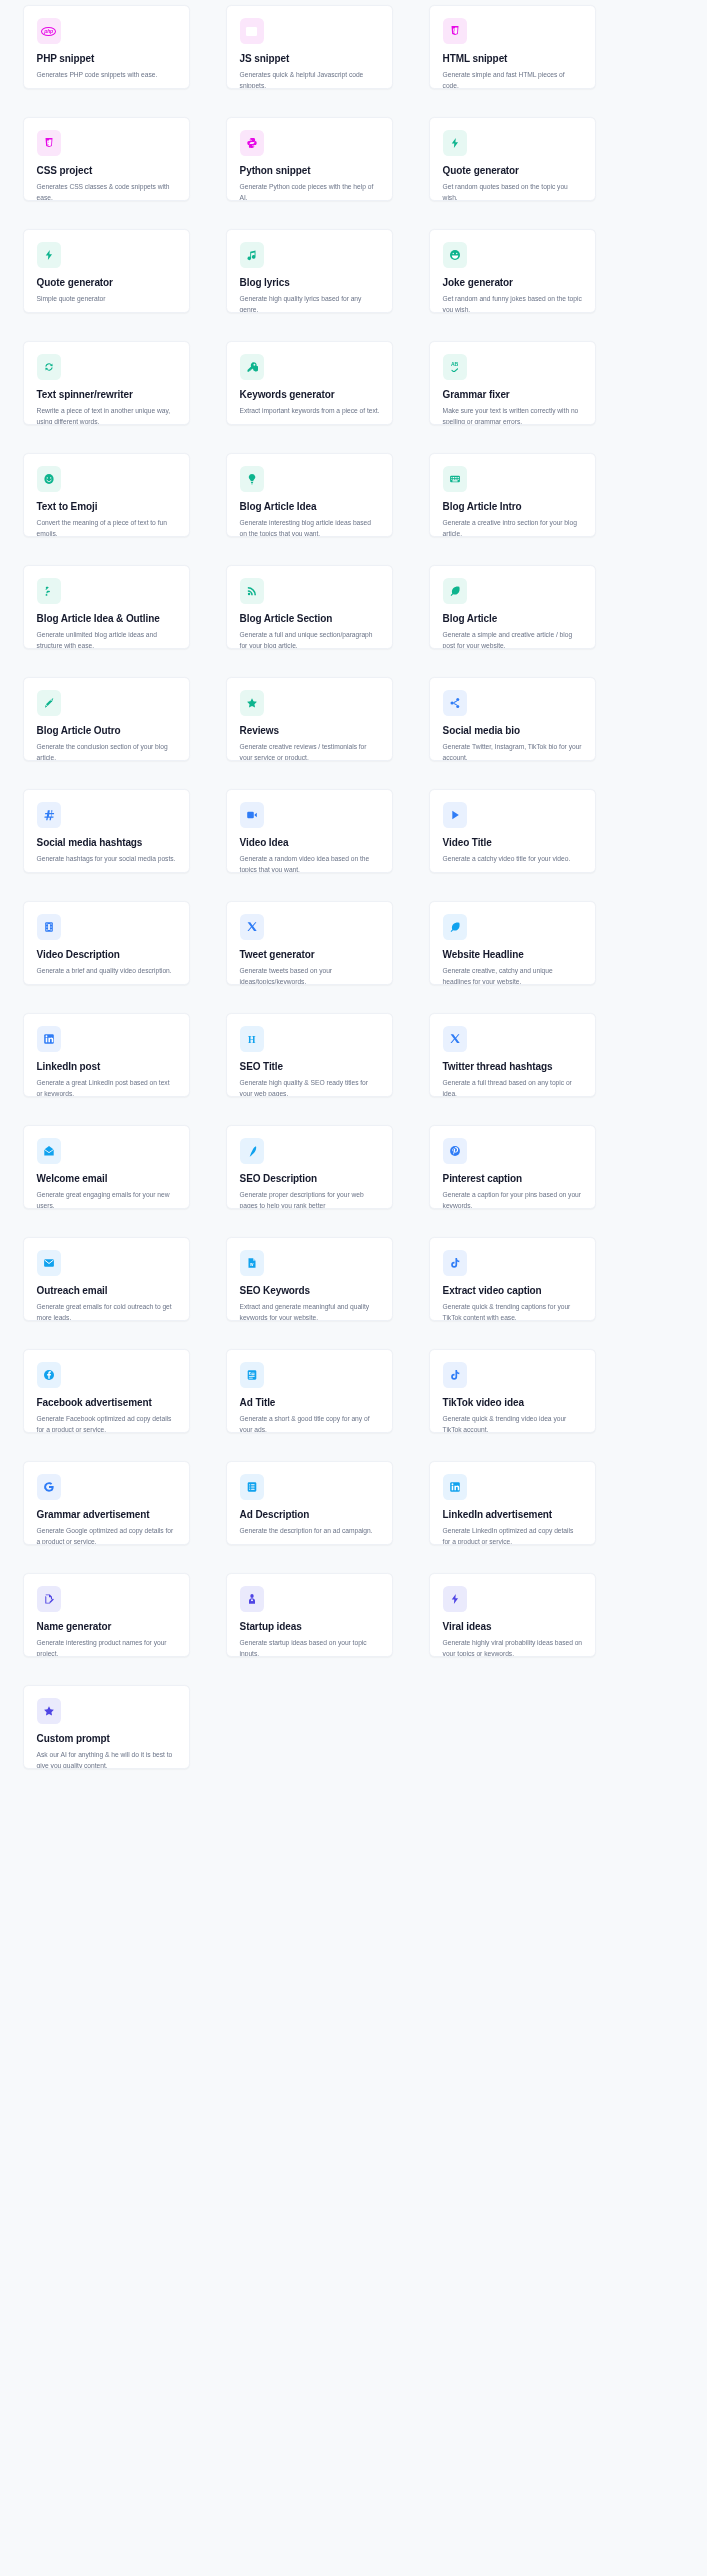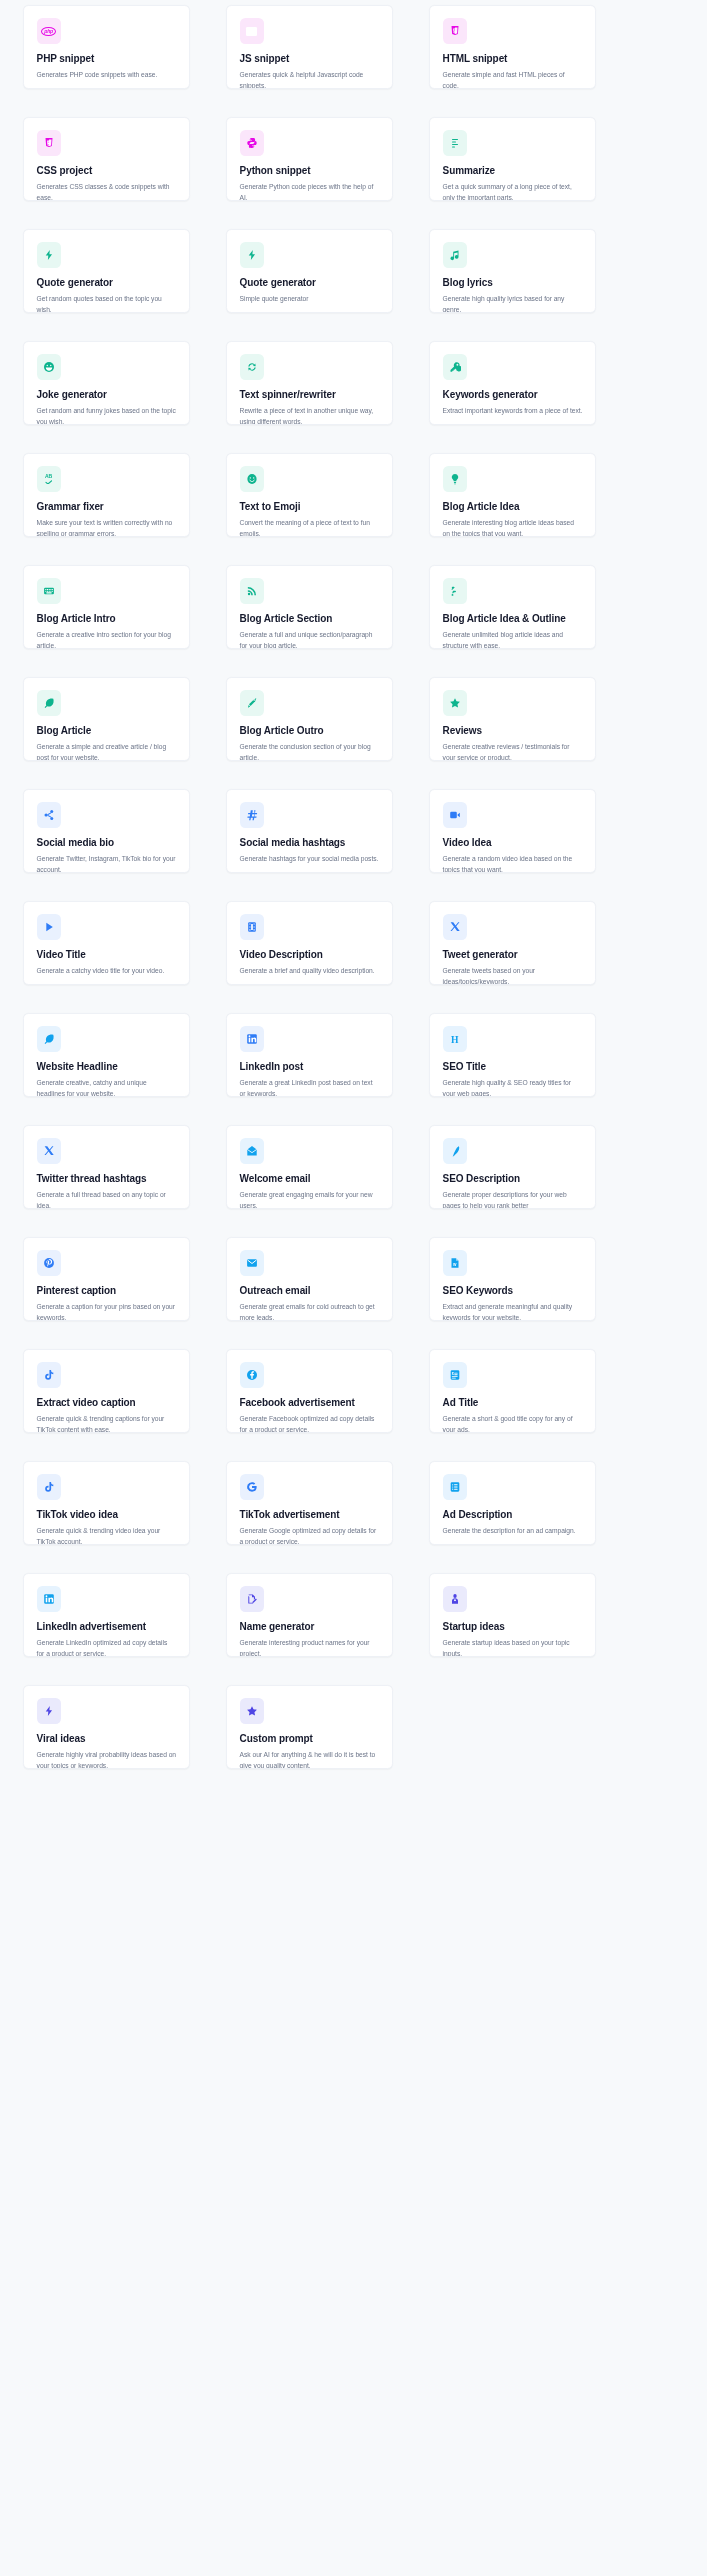--- a/index.html
+++ b/index.html
@@ -110,32 +110,20 @@
     </div>
     <div class="card">
       <div class="icon-tile t-magenta">
         <svg width="12" height="12" viewBox="0 0 24 24" fill="currentColor" xmlns="http://www.w3.org/2000/svg">
           <path d="M11.9 2c-2.4 0-4.3.9-4.3 2.9v2.2h4.4v.7H5.8C3.8 7.8 2.6 9.4 2.6 12s1.1 4.2 3.1 4.2h1.6v-2.6c0-1.9 1.7-3.4 3.6-3.4h4.3c1.7 0 3-1.3 3-3V4.9C18.2 3 16.4 2 14 2zm-2.4 1.4a.95.95 0 110 1.9.95.95 0 010-1.9z"></path>
           <path d="M12.1 22c2.4 0 4.3-.9 4.3-2.9v-2.2H12v-.7h6.2c2 0 3.2-1.6 3.2-4.2s-1.1-4.2-3.1-4.2h-1.6v2.6c0 1.9-1.7 3.4-3.6 3.4H8.8c-1.7 0-3 1.3-3 3v3.3C5.8 21 7.6 22 10 22zm2.4-1.4a.95.95 0 110-1.9.95.95 0 010 1.9z"></path>
         </svg>
       </div>
       <div class="card-title">Python snippet</div>
       <div class="card-desc">Generate Python code pieces with the help of AI.</div>
-    </div>
-    <div class="card">
-      <div class="icon-tile t-teal">
-        <svg width="12" height="12" viewBox="0 0 24 24" fill="currentColor" xmlns="http://www.w3.org/2000/svg">
-          <rect x="6" y="4" width="12" height="2.1" rx="1"></rect>
-          <rect x="6" y="9" width="8" height="2.1" rx="1"></rect>
-          <rect x="6" y="14" width="12" height="2.1" rx="1"></rect>
-          <rect x="6" y="19" width="6" height="2.1" rx="1"></rect>
-        </svg>
-      </div>
-      <div class="card-title">Summarize</div>
-      <div class="card-desc">Get a quick summary of a long piece of text, only the important parts.</div>
     </div>
     <div class="card">
       <div class="icon-tile t-teal">
         <svg width="12" height="12" viewBox="0 0 24 24" fill="currentColor" xmlns="http://www.w3.org/2000/svg">
           <path d="M13.6 2L5.5 13.2h5.1L9.8 22l8.3-11.6h-5.3z"></path>
         </svg>
       </div>
       <div class="card-title">Quote generator</div>
       <div class="card-desc">Get random quotes based on the topic you wish.</div>
     </div>
@@ -240,40 +228,40 @@
             <rect x="6.6" y="14.7" width="10.8" height="2.1" rx=".7"></rect>
           </g>
         </svg>
       </div>
       <div class="card-title">Blog Article Intro</div>
       <div class="card-desc">Generate a creative intro section for your blog article.</div>
     </div>
     <div class="card">
       <div class="icon-tile t-teal">
         <svg width="12" height="12" viewBox="0 0 24 24" fill="currentColor" xmlns="http://www.w3.org/2000/svg">
-          <circle cx="6.1" cy="18" r="2.4"></circle>
-          <path d="M3.7 10.4a10 10 0 0110 10h-3.2a6.8 6.8 0 00-6.8-6.8z"></path>
-          <path d="M3.7 4a16.4 16.4 0 0116.4 16.4h-3.2A13.2 13.2 0 003.7 7.2z"></path>
-        </svg>
-      </div>
-      <div class="card-title">Blog Article Section</div>
-      <div class="card-desc">Generate a full and unique section/paragraph for your blog article.</div>
-    </div>
-    <div class="card">
-      <div class="icon-tile t-teal">
-        <svg width="12" height="12" viewBox="0 0 24 24" fill="currentColor" xmlns="http://www.w3.org/2000/svg">
           <path d="M7.2 3.4a1.6 1.6 0 100 3.2h2.3a1.6 1.6 0 100-3.2z"></path>
           <path d="M5 9.5a4.2 4.2 0 014.2-4.2v2.2A2 2 0 007.2 9.5z"></path>
           <path d="M9 11.4a1.5 1.5 0 100 3h3.4a1.5 1.5 0 100-3z"></path>
           <path d="M6.4 16.5a4.2 4.2 0 014.2-4.2v2.2a2 2 0 00-2 2z"></path>
           <circle cx="7" cy="19.8" r="1.8"></circle>
         </svg>
       </div>
       <div class="card-title">Blog Article Idea &amp; Outline</div>
       <div class="card-desc">Generate unlimited blog article ideas and structure with ease.</div>
+    </div>
+    <div class="card">
+      <div class="icon-tile t-teal">
+        <svg width="12" height="12" viewBox="0 0 24 24" fill="currentColor" xmlns="http://www.w3.org/2000/svg">
+          <circle cx="6.1" cy="18" r="2.4"></circle>
+          <path d="M3.7 10.4a10 10 0 0110 10h-3.2a6.8 6.8 0 00-6.8-6.8z"></path>
+          <path d="M3.7 4a16.4 16.4 0 0116.4 16.4h-3.2A13.2 13.2 0 003.7 7.2z"></path>
+        </svg>
+      </div>
+      <div class="card-title">Blog Article Section</div>
+      <div class="card-desc">Generate a full and unique section/paragraph for your blog article.</div>
     </div>
     <div class="card">
       <div class="icon-tile t-teal">
         <svg width="12" height="12" viewBox="0 0 24 24" fill="currentColor" xmlns="http://www.w3.org/2000/svg">
           <path d="M19.8 3.3C17 2.6 11.2 3.4 8 7.2c-2.7 3.2-2.6 7-1.5 9.6L3.2 20.4 4.7 22l3.5-3.4c2.6 1 6.3 1 9.4-1.7 3.8-3.2 4.3-9 3-13.6z"></path>
         </svg>
       </div>
       <div class="card-title">Blog Article</div>
       <div class="card-desc">Generate a simple and creative article / blog post for your website.</div>
     </div>
@@ -499,21 +487,21 @@
     </div>
     <div class="card">
       <div class="icon-tile t-blue">
         <svg width="12" height="12" viewBox="0 0 24 24" fill="currentColor" xmlns="http://www.w3.org/2000/svg">
           <path d="M21.3 12.2c0-.7-.06-1.35-.18-2H12v3.9h5.25a4.5 4.5 0 01-1.95 2.95v2.5h3.15c1.85-1.7 2.85-4.2 2.85-7.35z"></path>
           <path d="M12 21.6c2.64 0 4.85-.87 6.45-2.36l-3.15-2.45c-.87.58-1.98.93-3.3.93-2.54 0-4.7-1.72-5.47-4.03H3.27v2.53A9.75 9.75 0 0012 21.6z"></path>
           <path d="M6.53 13.69a5.85 5.85 0 010-3.74V7.42H3.27a9.75 9.75 0 000 8.8z"></path>
           <path d="M12 6.2c1.44 0 2.73.5 3.74 1.46l2.8-2.8C16.84 3.2 14.63 2.3 12 2.3A9.75 9.75 0 003.27 7.42l3.26 2.53C7.3 7.93 9.46 6.2 12 6.2z"></path>
         </svg>
       </div>
-      <div class="card-title">TikTok advertisement</div>
+      <div class="card-title">Grammar advertisement</div>
       <div class="card-desc">Generate Google optimized ad copy details for a product or service.</div>
     </div>
     <div class="card">
       <div class="icon-tile t-sky">
         <svg width="12" height="12" viewBox="0 0 24 24" fill="currentColor" xmlns="http://www.w3.org/2000/svg">
           <rect x="3.4" y="2.6" width="17.2" height="18.8" rx="2.2"></rect>
           <g fill="#fff">
             <circle cx="7.4" cy="7.6" r="1.2"></circle>
             <rect x="10" y="6.7" width="7.4" height="1.8" rx=".8"></rect>
             <circle cx="7.4" cy="12" r="1.2"></circle>

